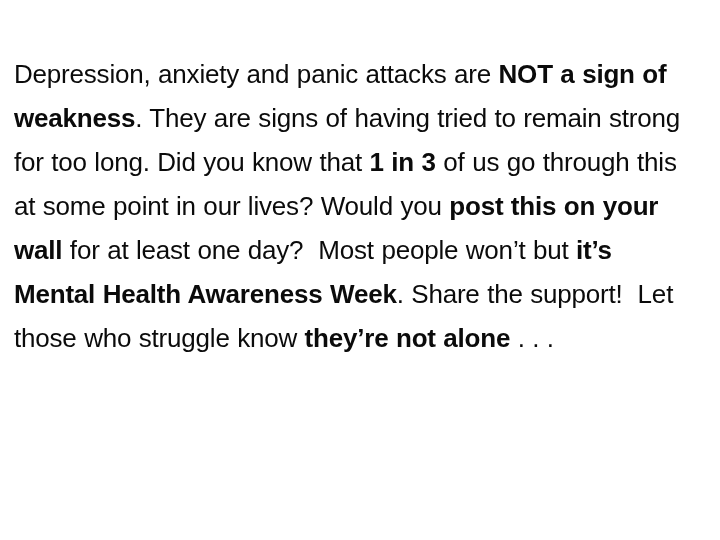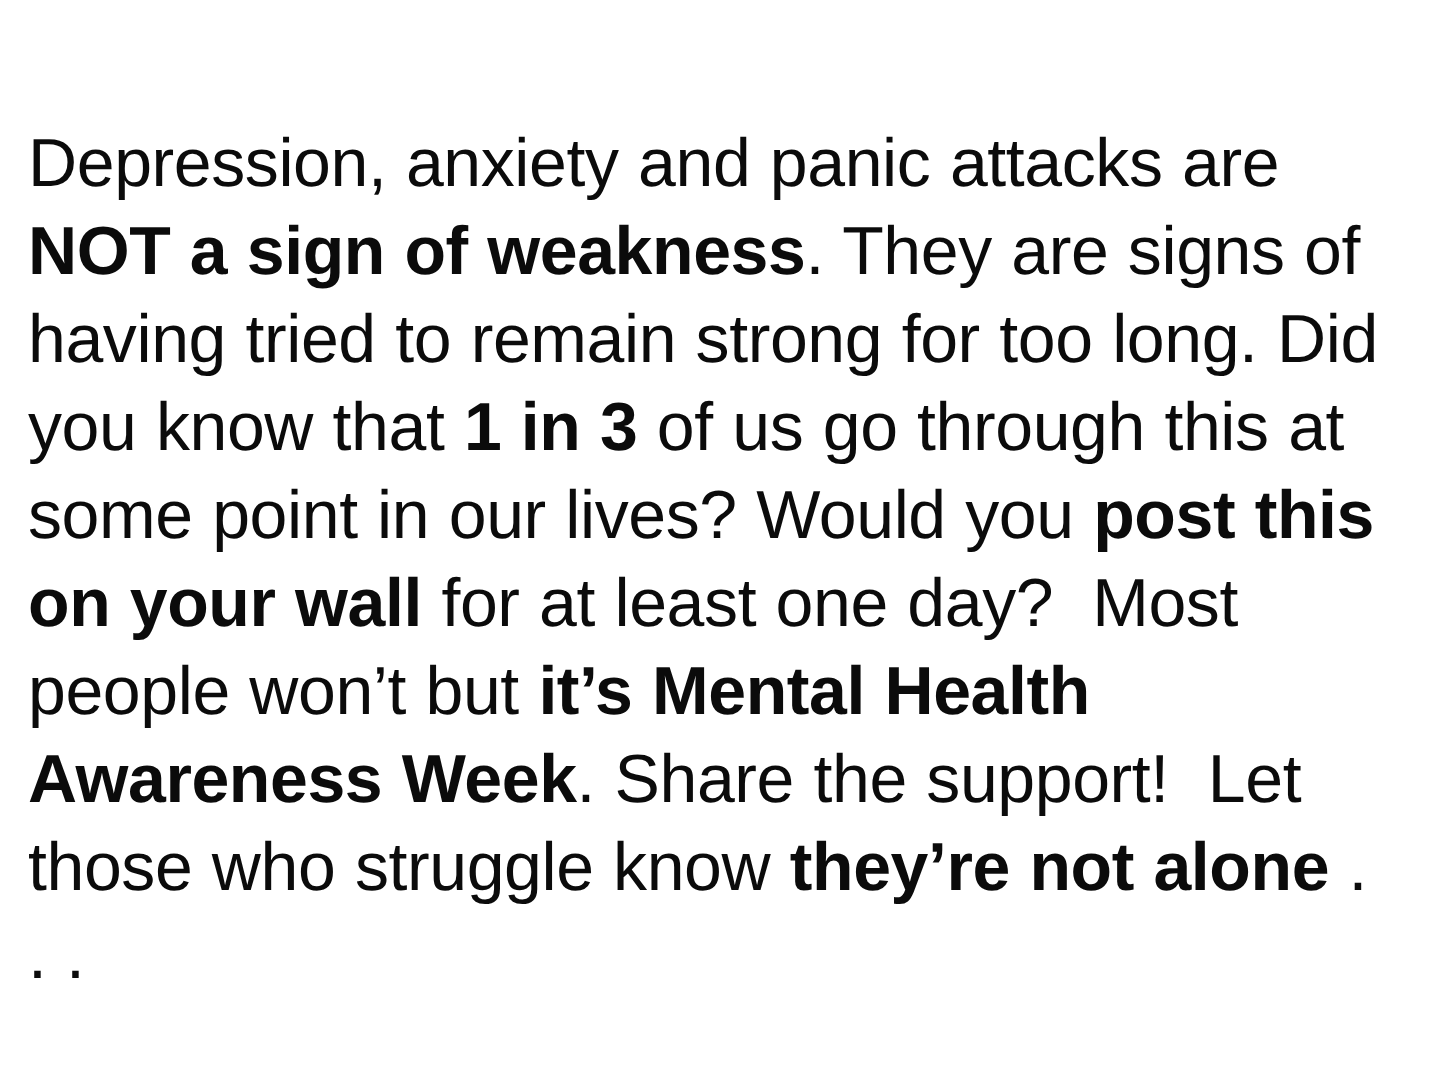--- a/index.html
+++ b/index.html
@@ -15,21 +15,21 @@
   }
   .poster {
     box-sizing: border-box;
     width: 720px;
     height: 540px;
     background: #ffffff;
     padding: 26px 22px 0 14px;
   }
   .message {
     color: #0b0b0b;
-    font-size: 34px;
+    font-size: 26px;
     line-height: 44px;
     letter-spacing: -0.2px;
     font-weight: 400;
     text-align: left;
     word-spacing: 0.5px;
   }
   .message b {
     font-weight: 700;
   }
   .seg {

